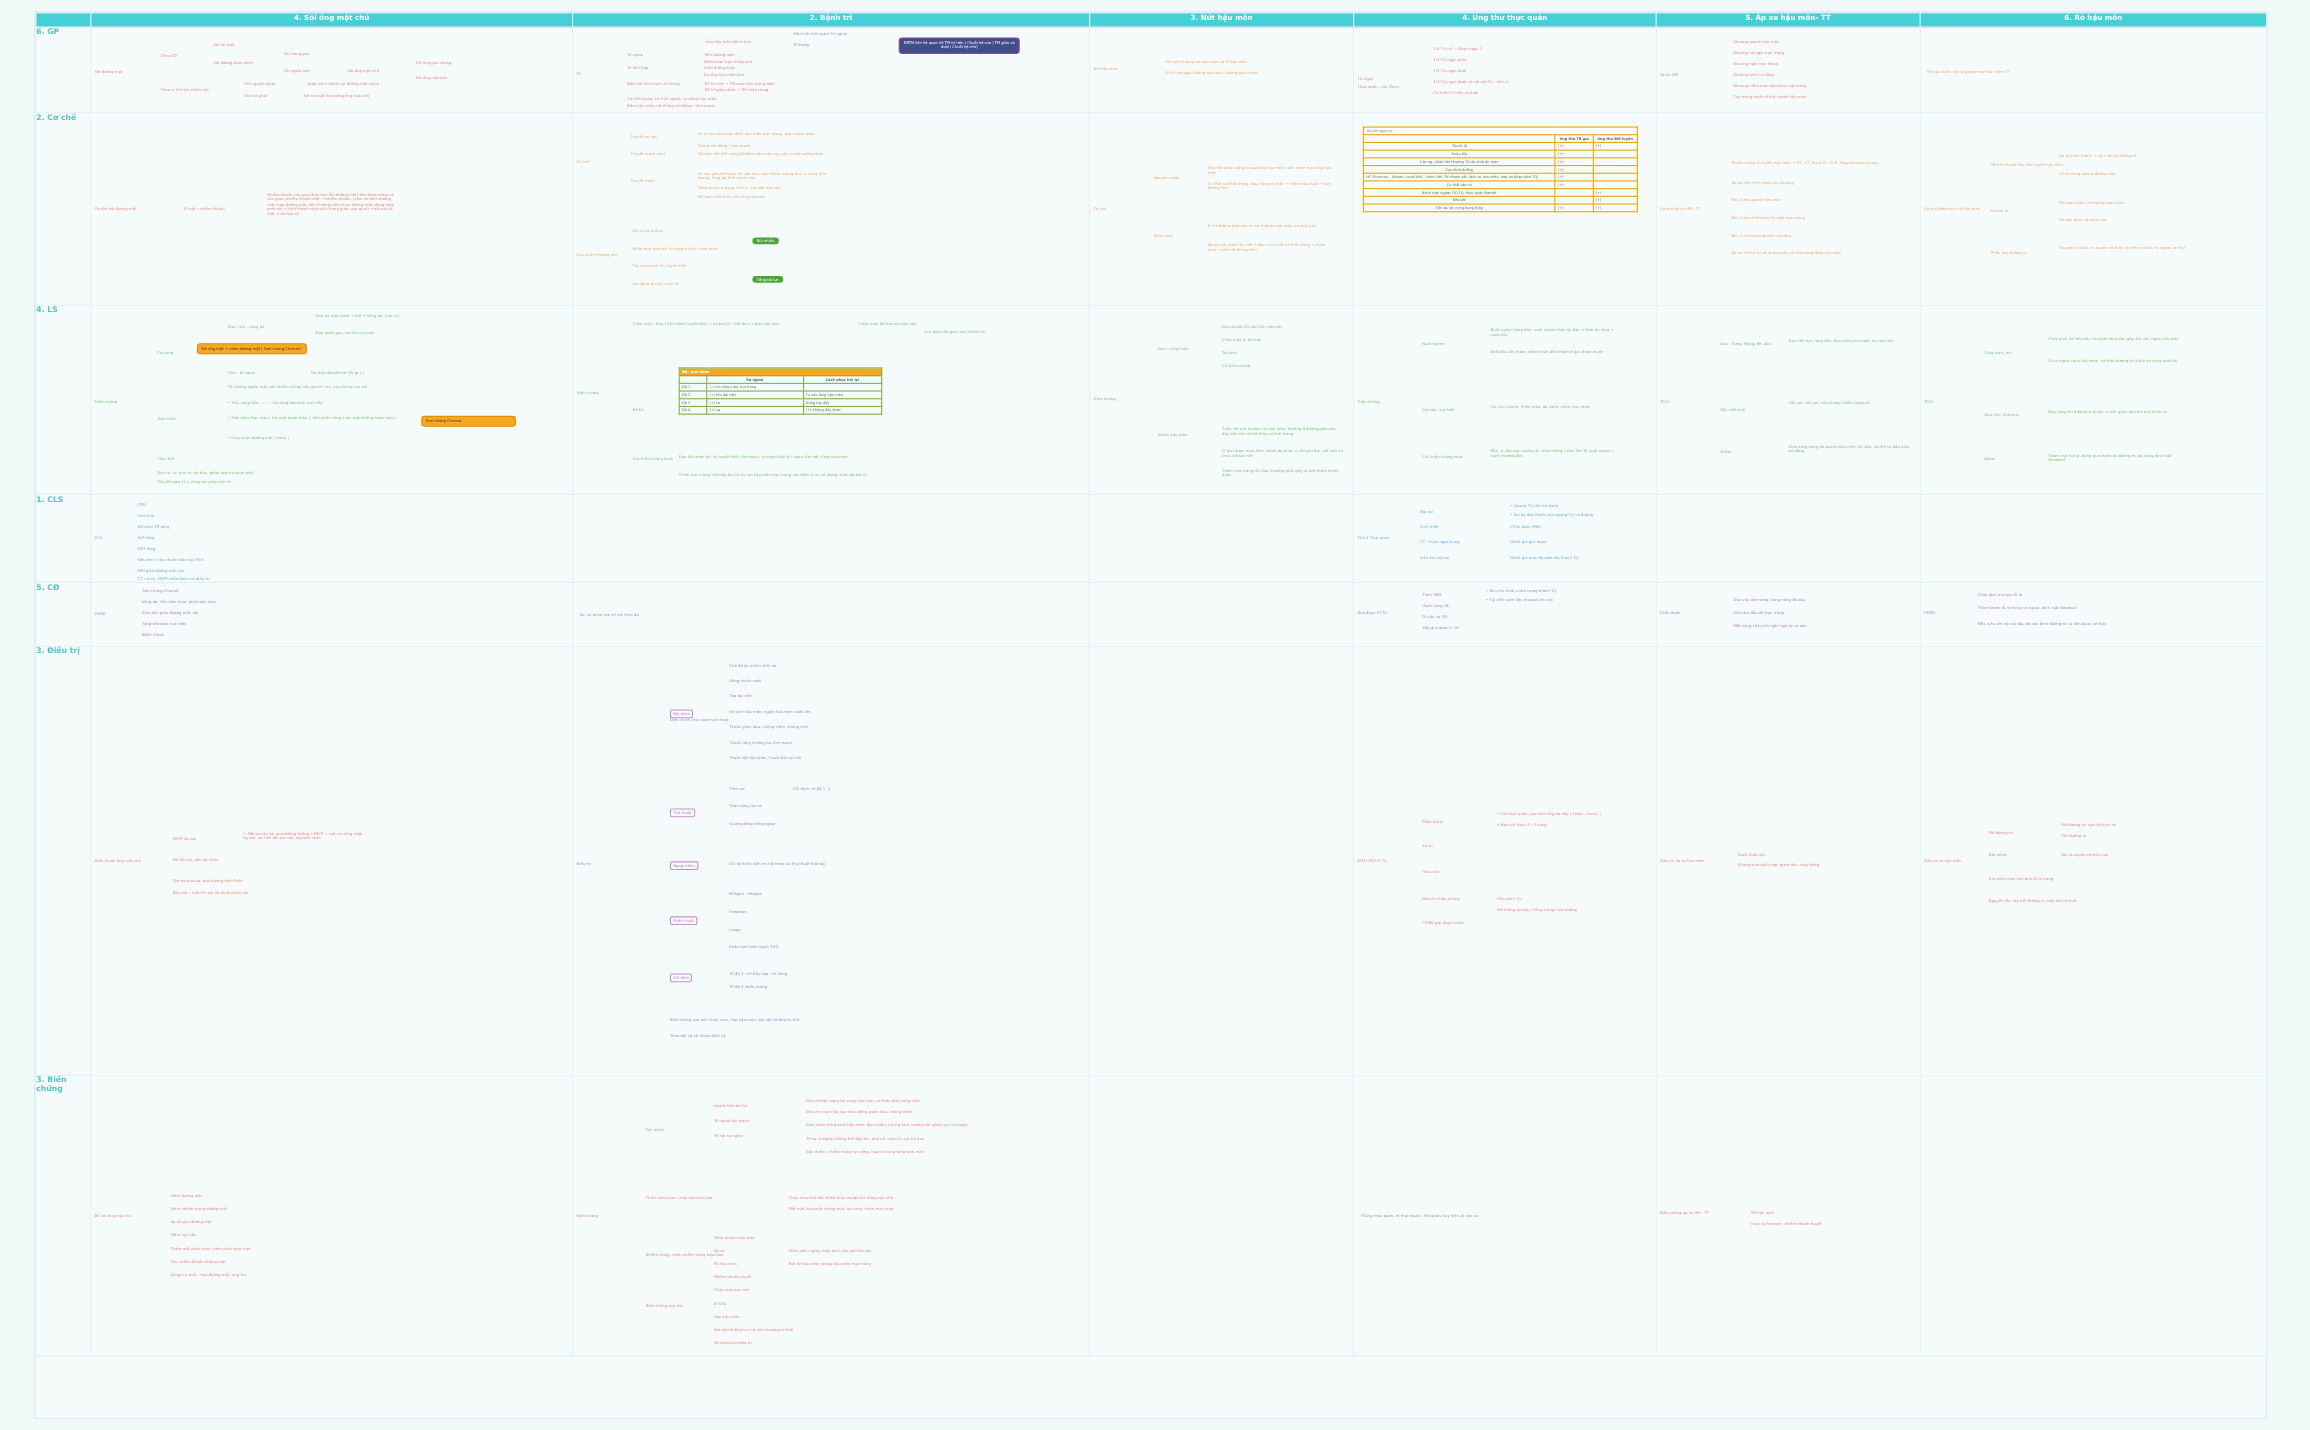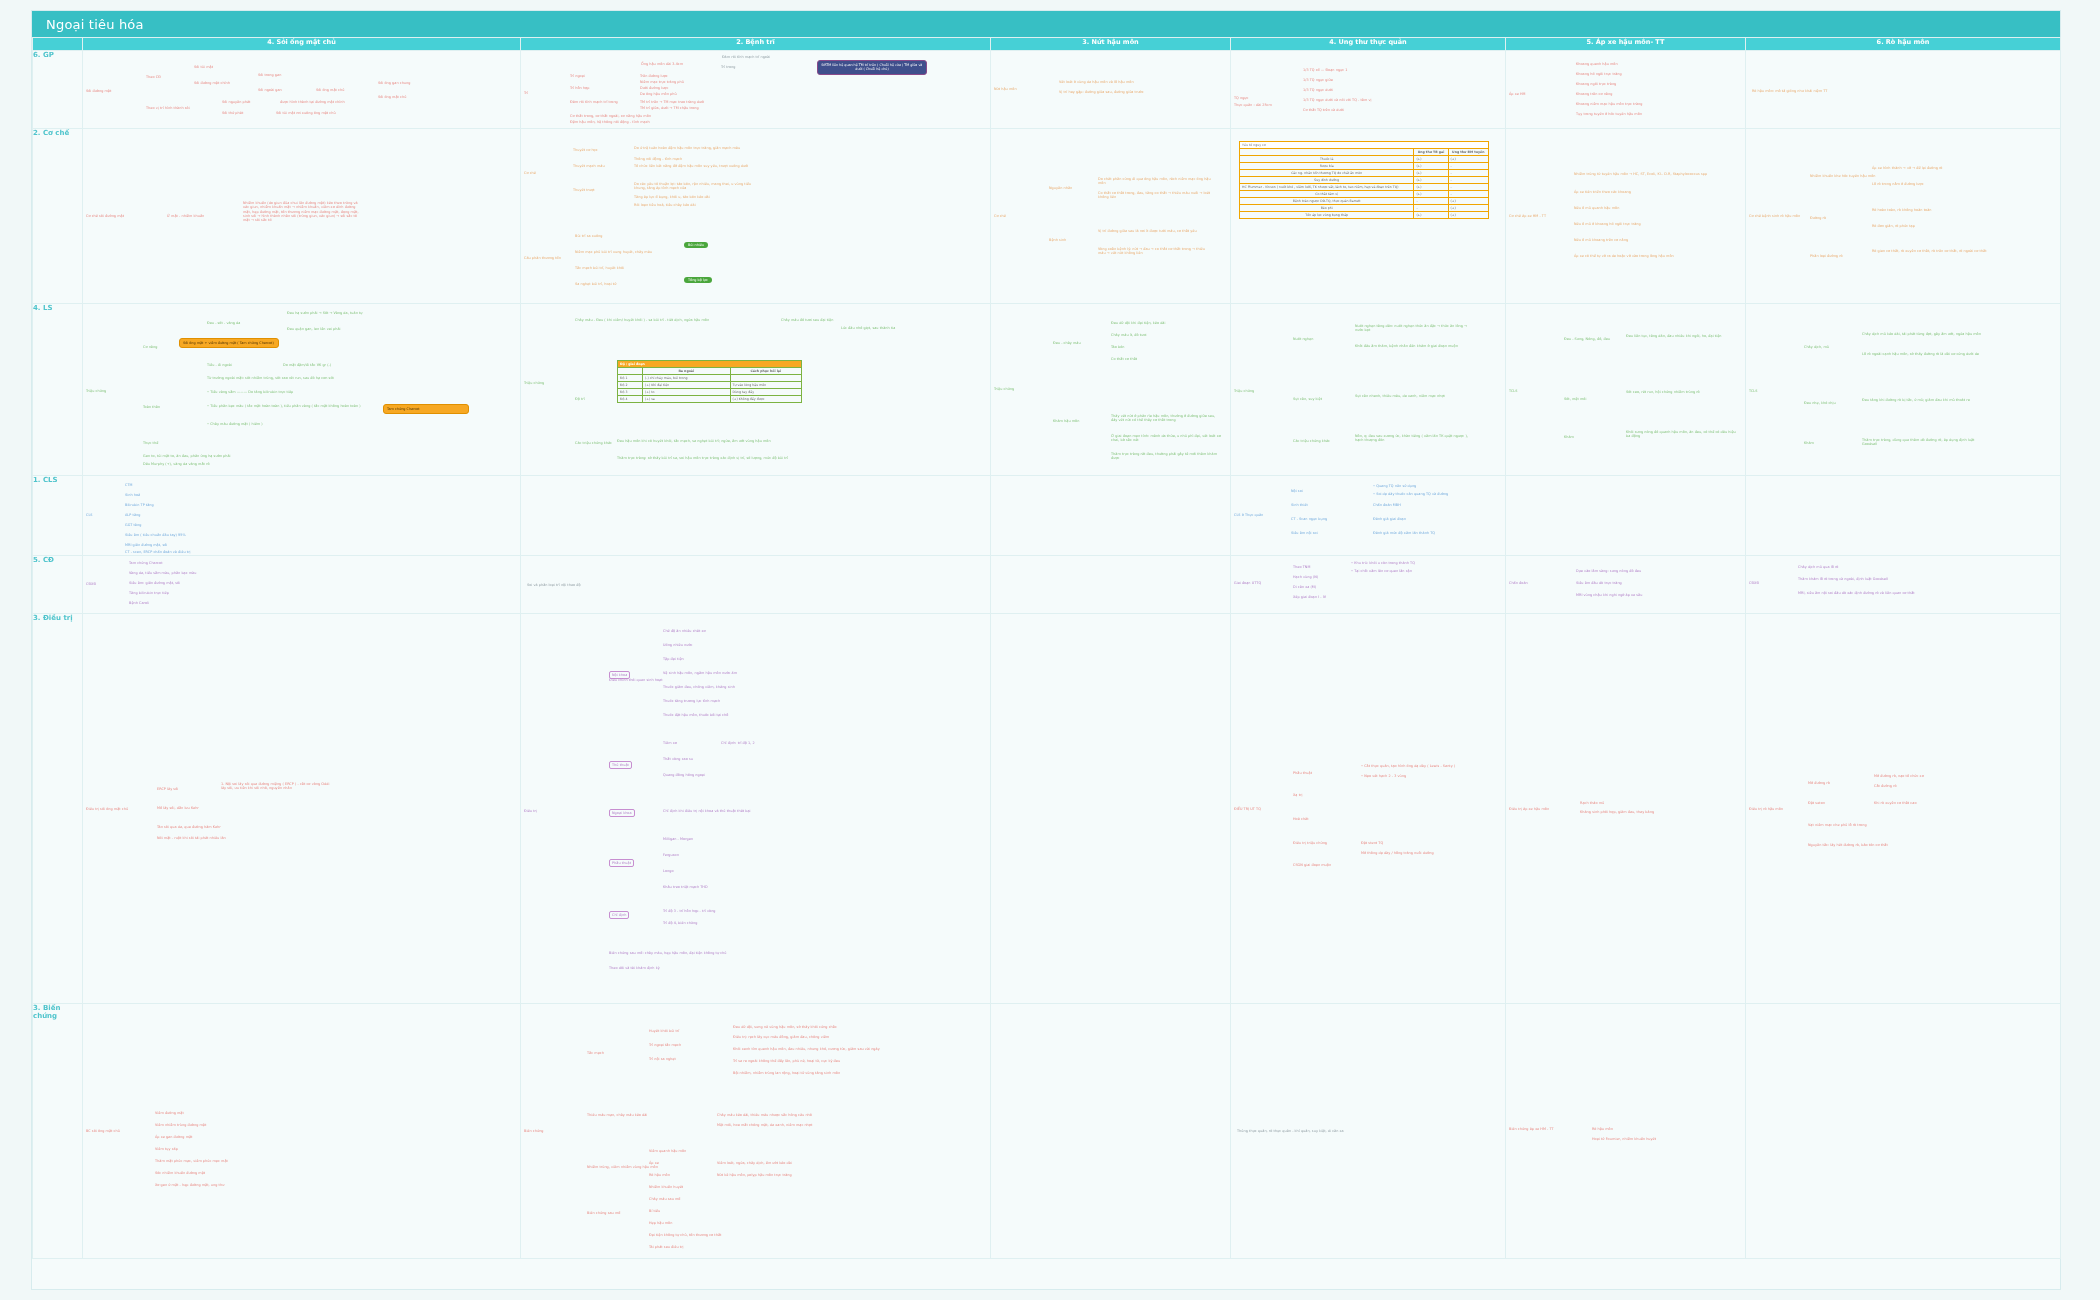--- a/index.html
+++ b/index.html
@@ -38,23 +38,20 @@
   table.mini2{border-collapse:collapse;font-size:3.2px;}
   table.mini2 td,table.mini2 th{border:1px solid #7cb342;padding:1px 2px;color:#6b6b6b;}
   table.mini2 .cap{background:#f7a823;color:#ffffff;text-align:left;font-weight:bold;}
 </style>
 </head>
 <body>
 
 <div id="page">
   <div class="board">
 
-    <div class="titlebar">
-      <span class="t">Ngoại tiêu hóa</span>
-    </div>
 
     <table class="grid">
       <colgroup>
         <col style="width:50px">
           <col style="width:438px">
           <col style="width:470px">
         <col style="width:240px">
           <col style="width:275px">
           <col style="width:240px">
           <col style="width:315px">

